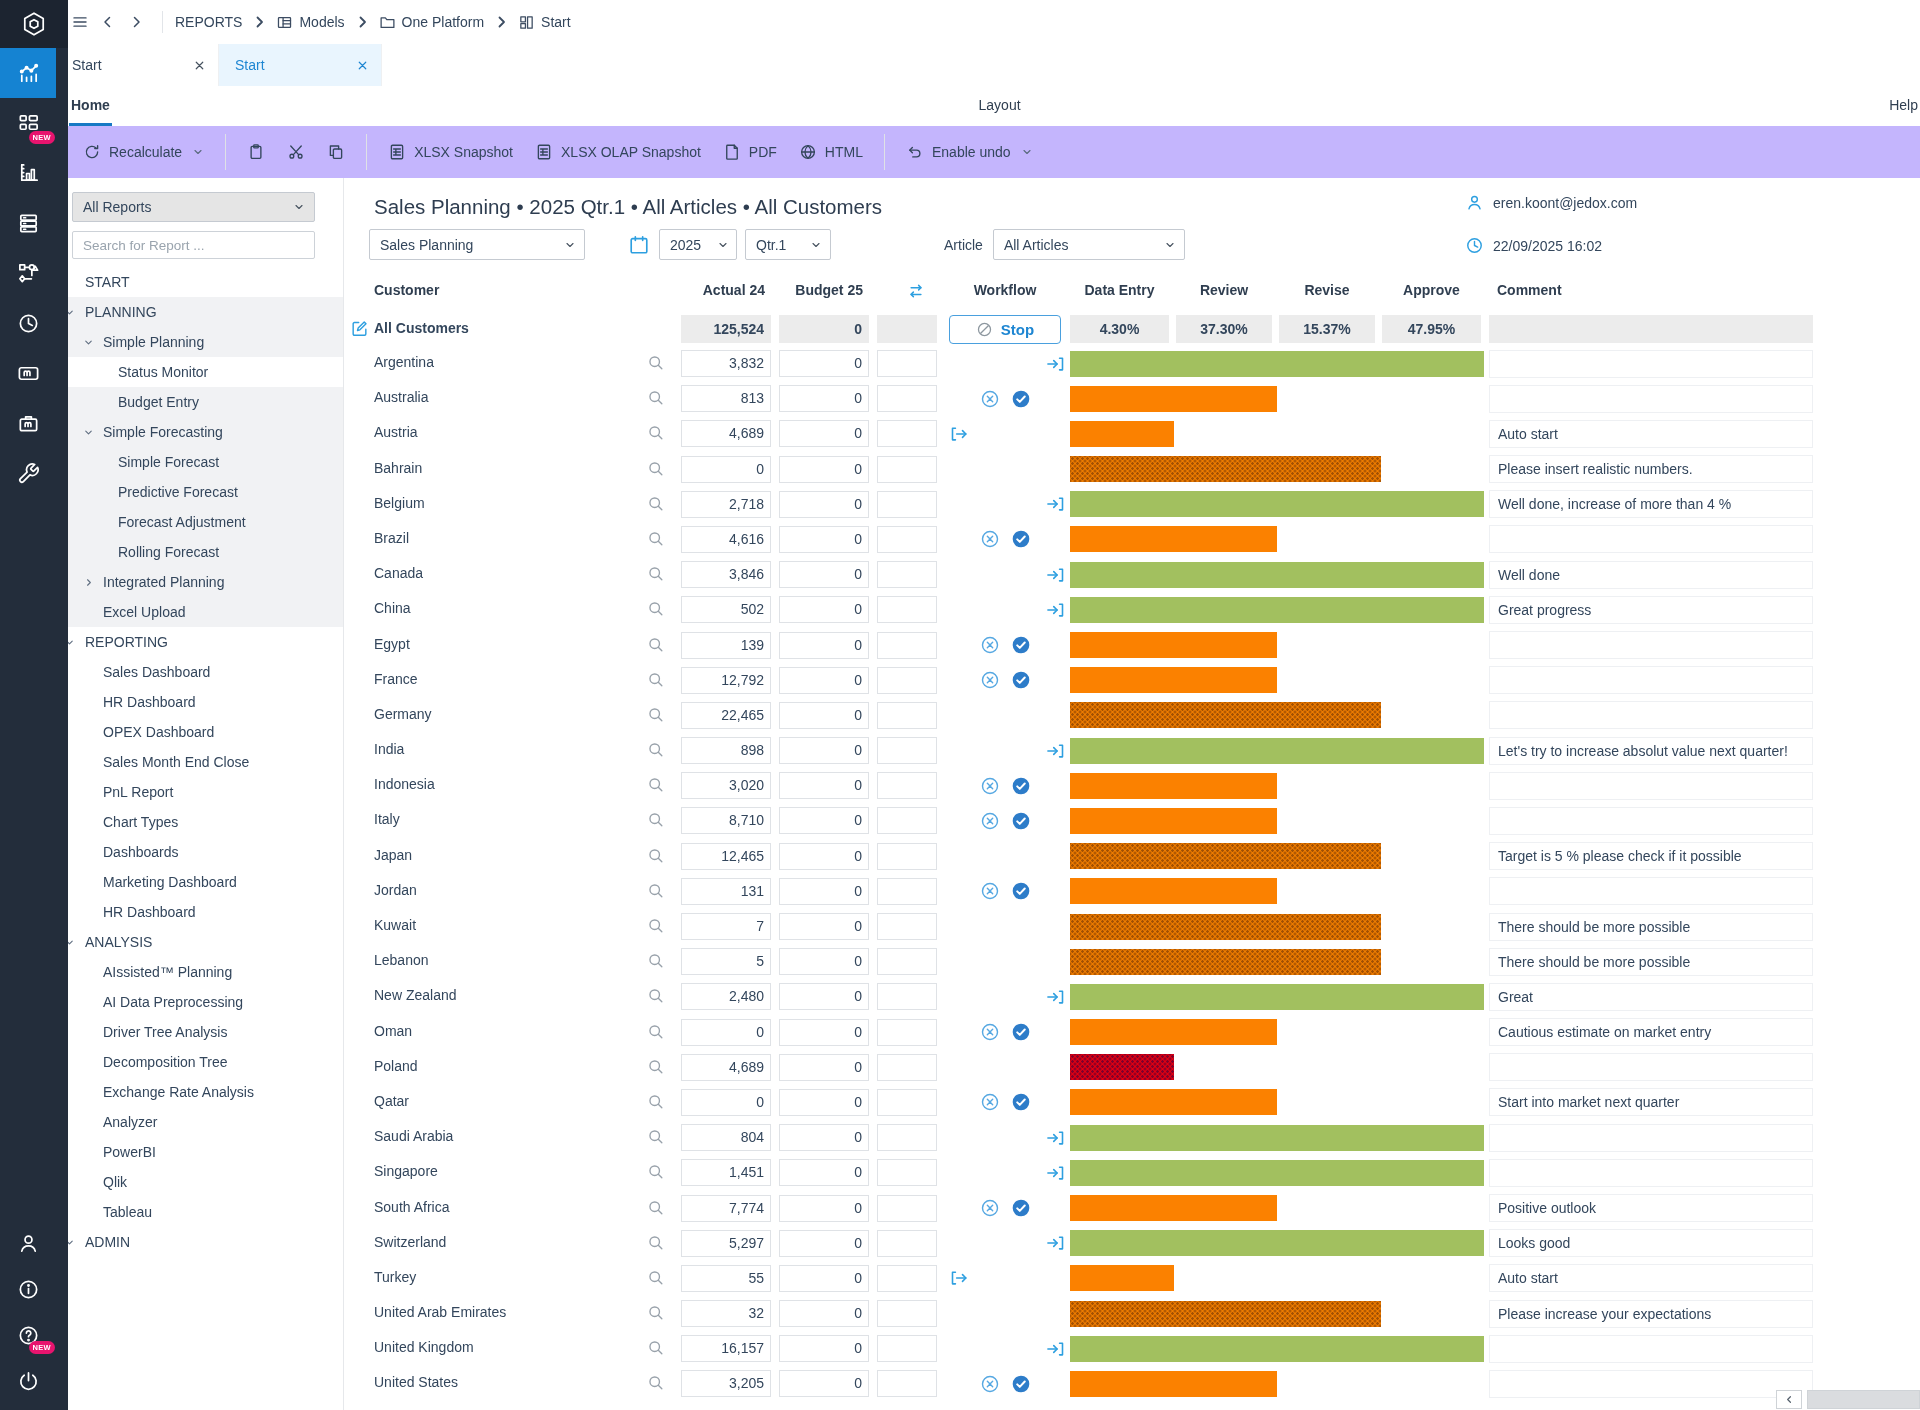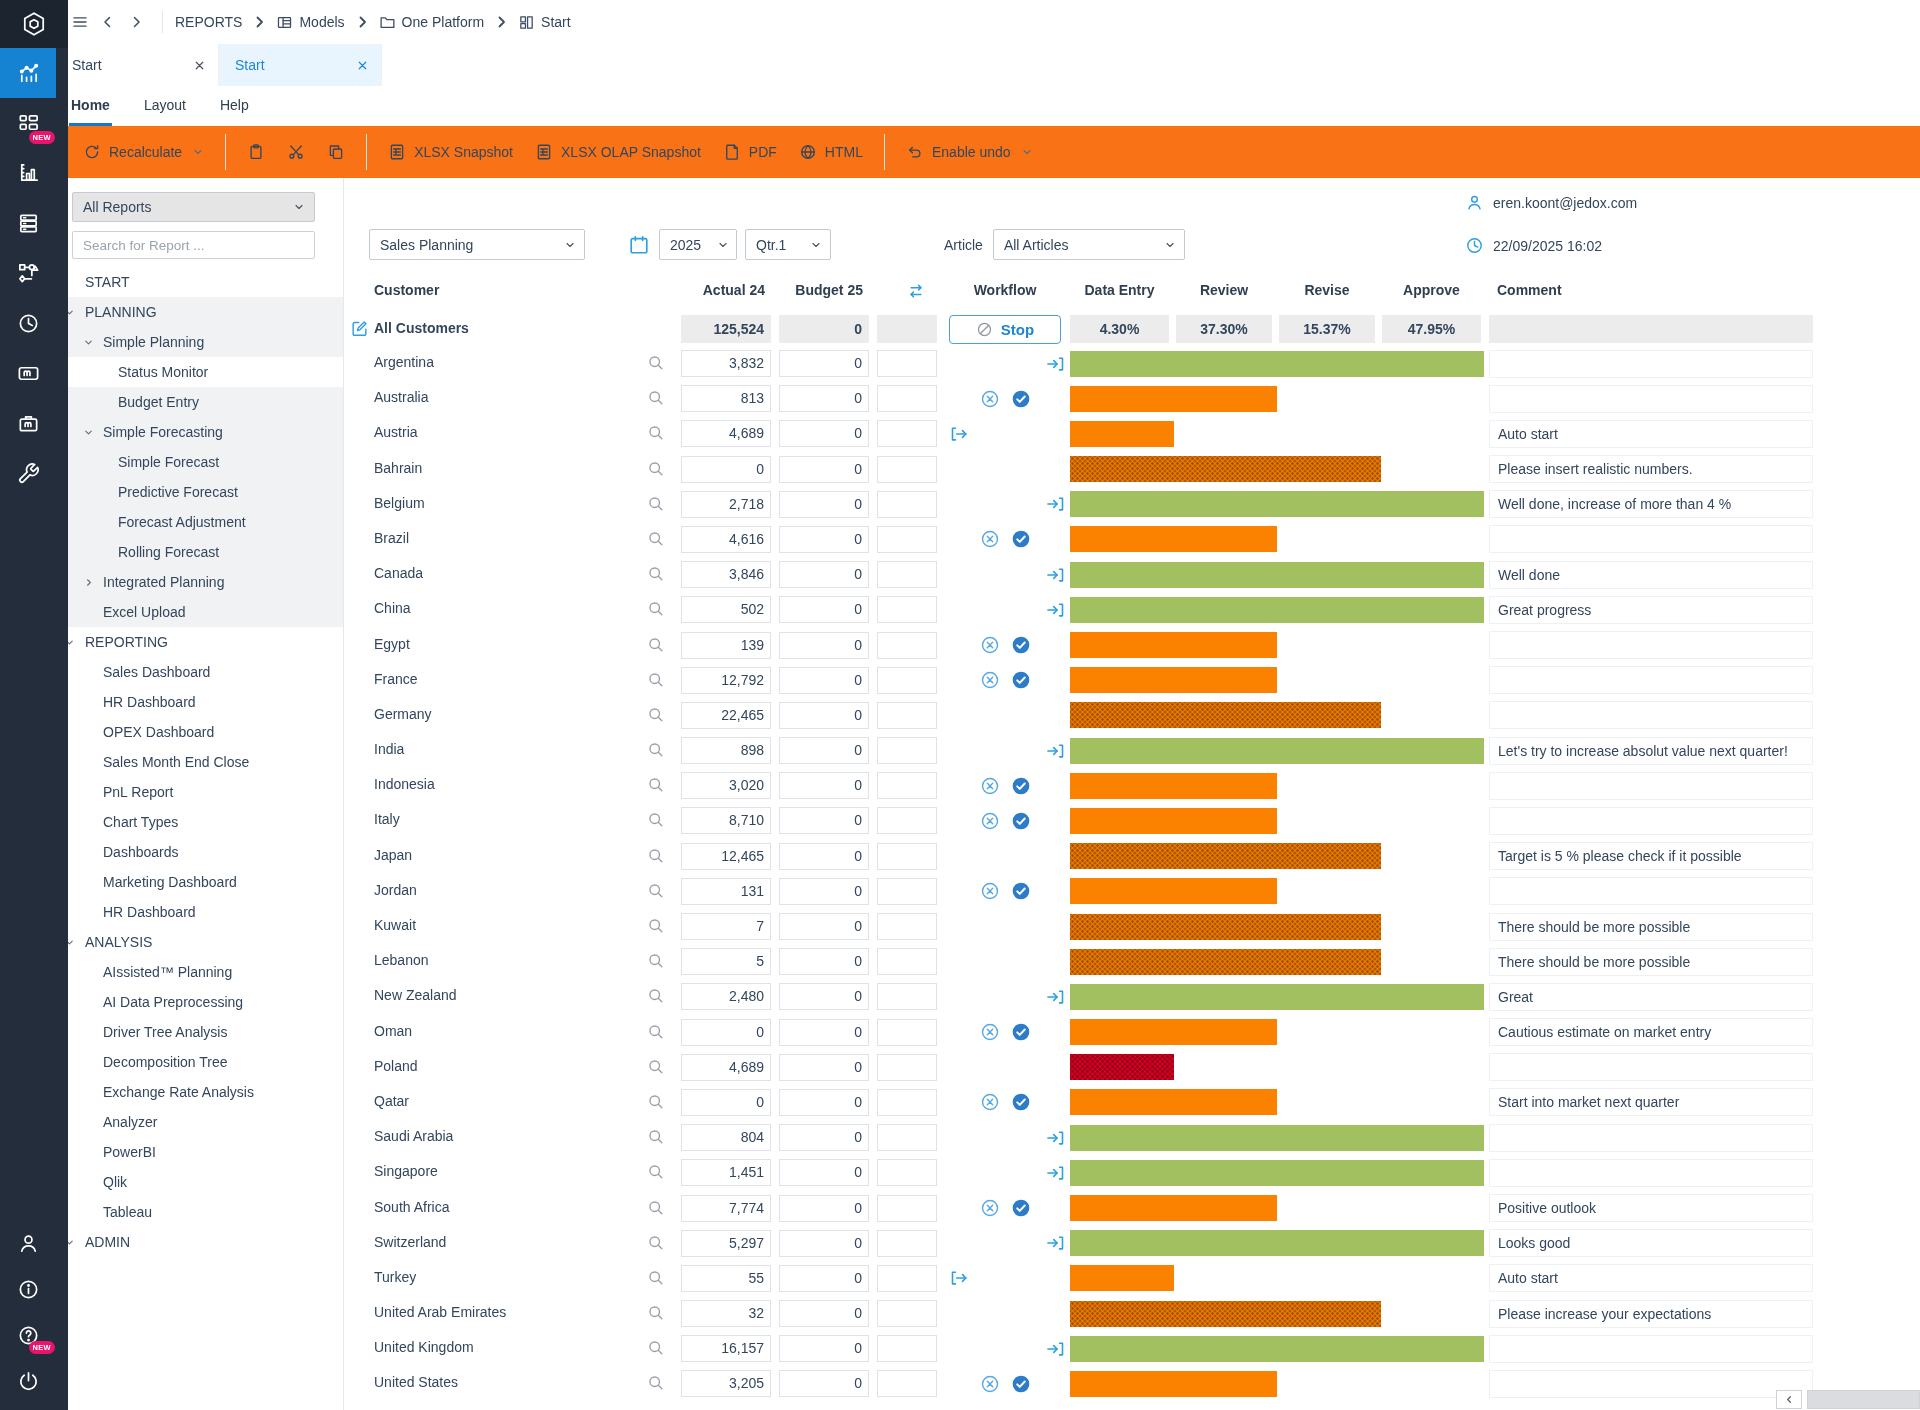--- a/index.html
+++ b/index.html
@@ -33,26 +33,26 @@
   
   .tabrow{position:absolute;left:56px;top:44px;right:0;height:42px;background:#fff;border-bottom:1px solid #e7eaed;display:flex;}
   .dtab{width:134px;display:flex;align-items:center;justify-content:space-between;padding:0 12px 0 16px;
         border-right:1px solid #eef0f2;cursor:pointer;}
   .dtab .x{width:13px;height:13px;color:#46525f;}
   .dtab.active{background:#e9f5fe;color:#1e86d2;}
   .dtab.active .x{color:#1e86d2;}
 
   
   .ribbonrow{position:absolute;left:56px;top:86px;right:0;height:40px;background:#fff;display:flex;align-items:stretch;
-             padding-left:13px;gap:30px;}
+             padding-left:13px;gap:30px;justify-content:space-between;}
   .rtab{display:flex;align-items:center;border-bottom:3px solid transparent;padding:0 2px;cursor:pointer;color:#2f3e50;}
   .rtab.active{font-weight:700;border-bottom-color:#1779c4;}
 
   
-  .toolbar{position:absolute;left:56px;top:126px;right:0;height:52px;background:#f97316;border-bottom:1px solid #e2e5e8;
+  .toolbar{position:absolute;left:56px;top:126px;right:0;height:52px;background:#c4b5fd;border-bottom:1px solid #e2e5e8;
            display:flex;align-items:center;padding-left:16px;}
   .tbtn{display:flex;align-items:center;gap:8px;padding:0 11px;height:34px;cursor:pointer;color:#33465c;white-space:nowrap;}
   .tbtn .ic{width:18px;height:18px;}
   .tbtn .chev{width:12px;height:12px;margin-left:2px;color:#5a6a7c;}
   .tsep{width:1px;height:36px;background:#dfe2e6;margin:0 10px;}
 
   
   .panel{position:absolute;left:56px;top:178px;width:287px;bottom:0;background:#fff;border-right:1px solid #e6e8eb;z-index:4;}
   .panel-head{height:46px;background:#eef0f3;display:flex;align-items:center;padding:0 14px;}
   .panel-head .ic{width:19px;height:19px;color:#5f6b79;cursor:pointer;}
@@ -626,20 +626,21 @@
           <svg viewBox="0 0 24 24" fill="none" stroke="currentColor" stroke-width="2.4" stroke-linecap="round" stroke-linejoin="round">
             <path d="M6 9l6 6 6-6"></path>
           </svg>
         </span>
         <span>ADMIN</span>
       </div>
     </div>
 </div>
 
 <div class="main">
+  <div class="title">Sales Planning • 2025 Qtr.1 • All Articles • All Customers</div>
 
   <div class="userbox">
     <span class="ic">
         <svg viewBox="0 0 24 24" fill="none" stroke="currentColor" stroke-width="1.8" stroke-linecap="round">
           <circle cx="12" cy="8" r="3.6"></circle>
           <path d="M5 20a7.2 7.2 0 0114 0"></path>
         </svg>
       </span>
     <span>eren.koont@jedox.com</span>
   </div>

